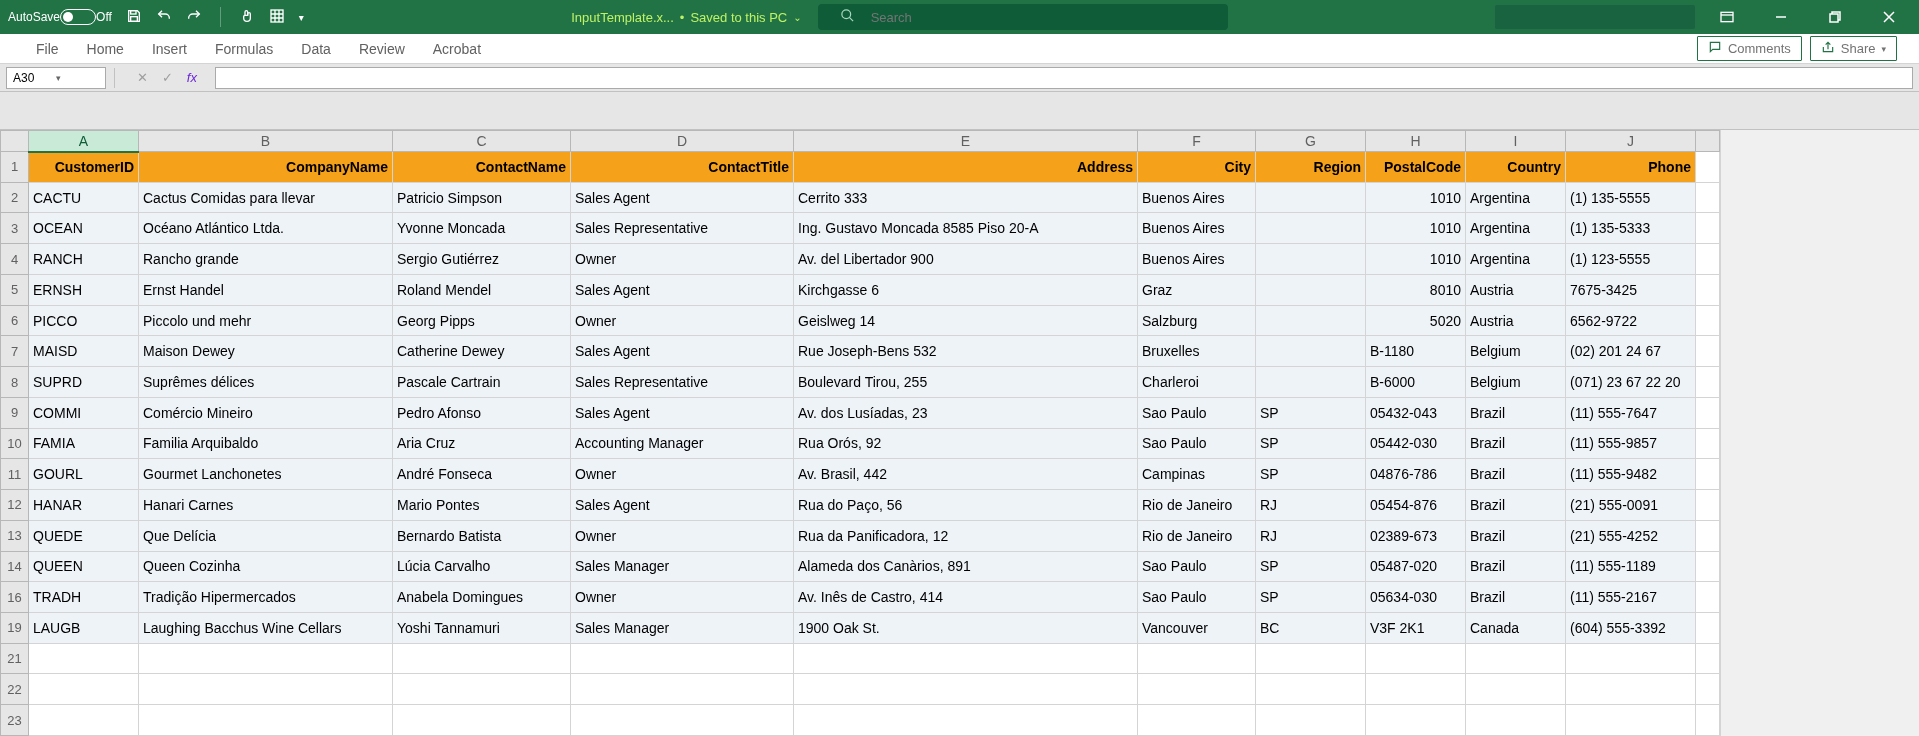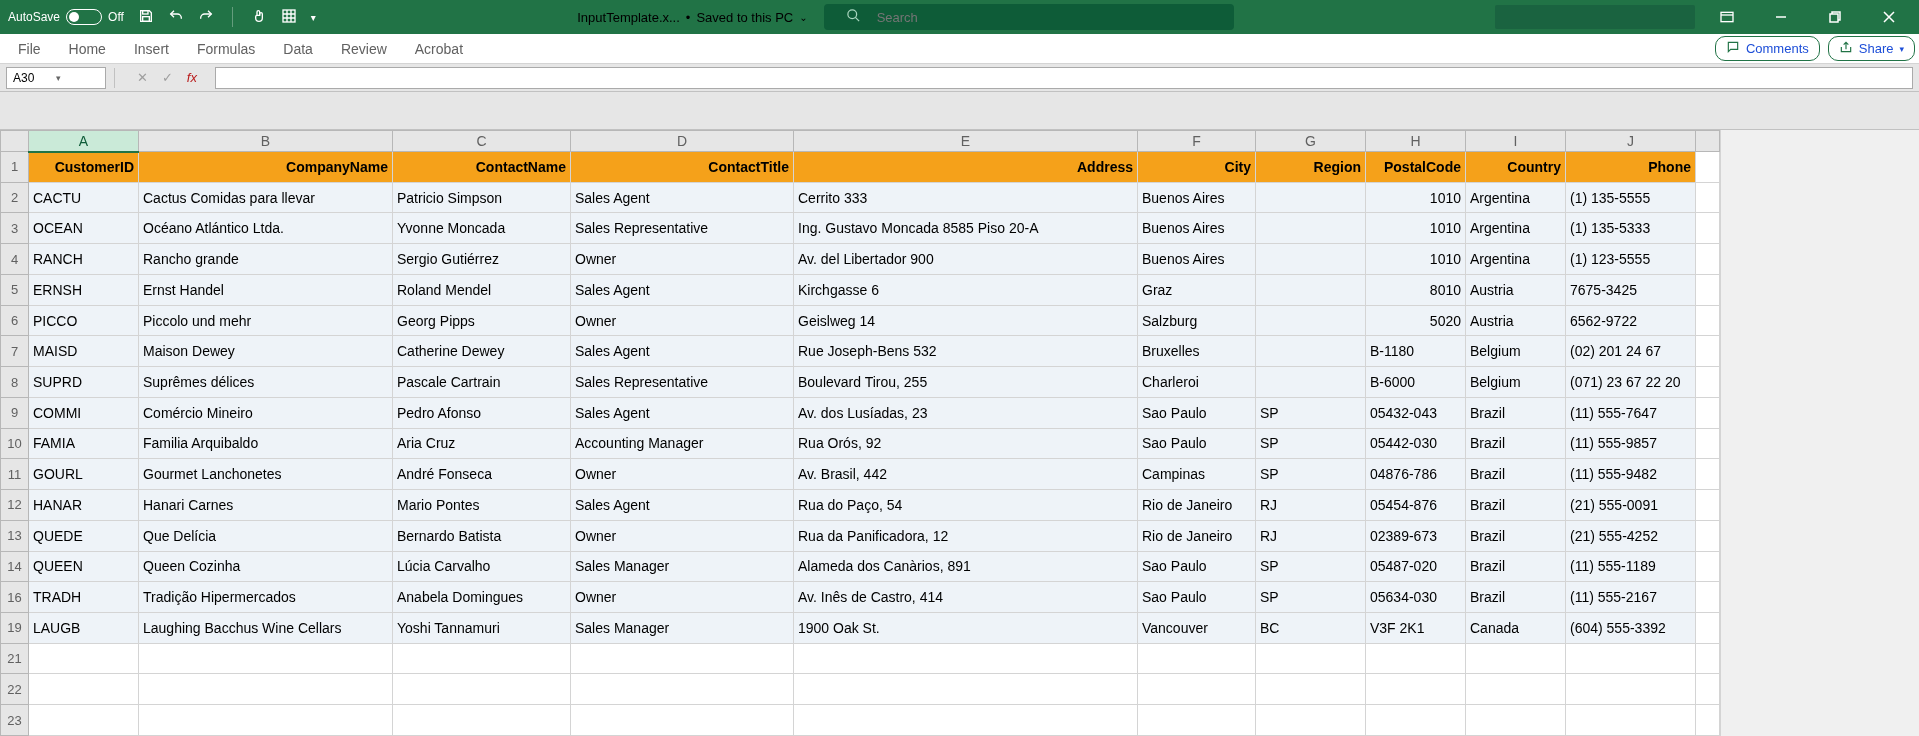--- a/index.html
+++ b/index.html
@@ -17,21 +17,20 @@
   height: 34px;
   background: #217346;
   display: flex;
   align-items: center;
   color: #fff;
   padding: 0 8px;
 }
 .autosave {
   display: flex;
   align-items: center;
-  gap: 6px;
   font-size: 12px;
 }
 .autosave-toggle {
   width: 36px;
   height: 16px;
   border: 1px solid #fff;
   border-radius: 8px;
   position: relative;
 }
 .autosave-toggle::after {
@@ -45,21 +44,21 @@
 .qat { display: flex; align-items: center; gap: 14px; margin-left: 14px; }
 .qat svg { width: 16px; height: 16px; }
 .sep-vert { width: 1px; height: 20px; background: rgba(255,255,255,0.3); margin: 0 4px;}
 .title-center {
   flex: 1;
   display: flex;
   align-items: center;
   justify-content: center;
   gap: 16px;
 }
-.filename { color: #000000; font-size: 13px; display: flex; align-items: center; gap: 6px;}
+.filename { color: #bef264; font-size: 13px; display: flex; align-items: center; gap: 6px;}
 .search-box {
   background: #0e5c38;
   height: 26px;
   width: 410px;
   border-radius: 4px;
   display: flex;
   align-items: center;
   padding: 0 22px;
   gap: 16px;
 }
@@ -75,36 +74,36 @@
 .title-right .account { width: 200px; height: 24px; background: #1a6340; border-radius: 2px;}
 .window-btn { width: 44px; height: 34px; display: flex; align-items: center; justify-content: center; cursor: pointer;}
 
 
 .ribbon-tabs {
   height: 30px;
   background: #fff;
   border-bottom: 1px solid #d4d4d4;
   display: flex;
   align-items: center;
-  padding: 0 4px;
+  padding: 0 22px;
 }
 .ribbon-tabs .tab {
   padding: 0 14px;
   height: 30px;
   display: flex;
   align-items: center;
   color: #616161;
   cursor: pointer;
   font-size: 14px;
 }
 .ribbon-right { margin-left: auto; display: flex; gap: 8px; align-items: center;}
 .btn-outline {
   border: 1px solid #217346;
-  color: #1d4ed8;
-  border-radius: 10px;
+  color: #737373;
+  border-radius: 1px;
   padding: 3px 10px;
   font-size: 13px;
   display: flex;
   align-items: center;
   gap: 6px;
   cursor: pointer;
 }
 
 
 .formula-bar {
@@ -312,21 +311,21 @@
 
 <div class="formula-bar">
   <div class="name-box">
     <span>A30</span>
     <span style="font-size:9px;color:#666;">▾</span>
   </div>
   <div class="sep-vert" style="background:#c1c1c1;"></div>
   <div class="formula-icons">
     <span>✕</span>
     <span>✓</span>
-    <span style="font-style:italic;color:#b91c1c;">fx</span>
+    <span style="font-style:italic;color:#6d28d9;">fx</span>
   </div>
   <div class="formula-input"></div>
 </div>
 
 <div class="ribbon-area"></div>
 
 <div class="grid-wrapper">
   <table class="grid">
     <thead>
       <tr>
@@ -498,21 +497,21 @@
           <td class="data col-I">Brazil</td>
           <td class="data col-J">(11) 555-9482</td>
           <td class="empty col-extra"></td>
         </tr>
         <tr>
           <th class="rowhdr">12</th>
           <td class="data col-A">HANAR</td>
           <td class="data col-B">Hanari Carnes</td>
           <td class="data col-C">Mario Pontes</td>
           <td class="data col-D">Sales Agent</td>
-          <td class="data col-E">Rua do Paço, 54</td>
+          <td class="data col-E">Rua do Paço, 56</td>
           <td class="data col-F">Rio de Janeiro</td>
           <td class="data col-G">RJ</td>
           <td class="data col-H">05454-876</td>
           <td class="data col-I">Brazil</td>
           <td class="data col-J">(21) 555-0091</td>
           <td class="empty col-extra"></td>
         </tr>
         <tr>
           <th class="rowhdr">13</th>
           <td class="data col-A">QUEDE</td>

